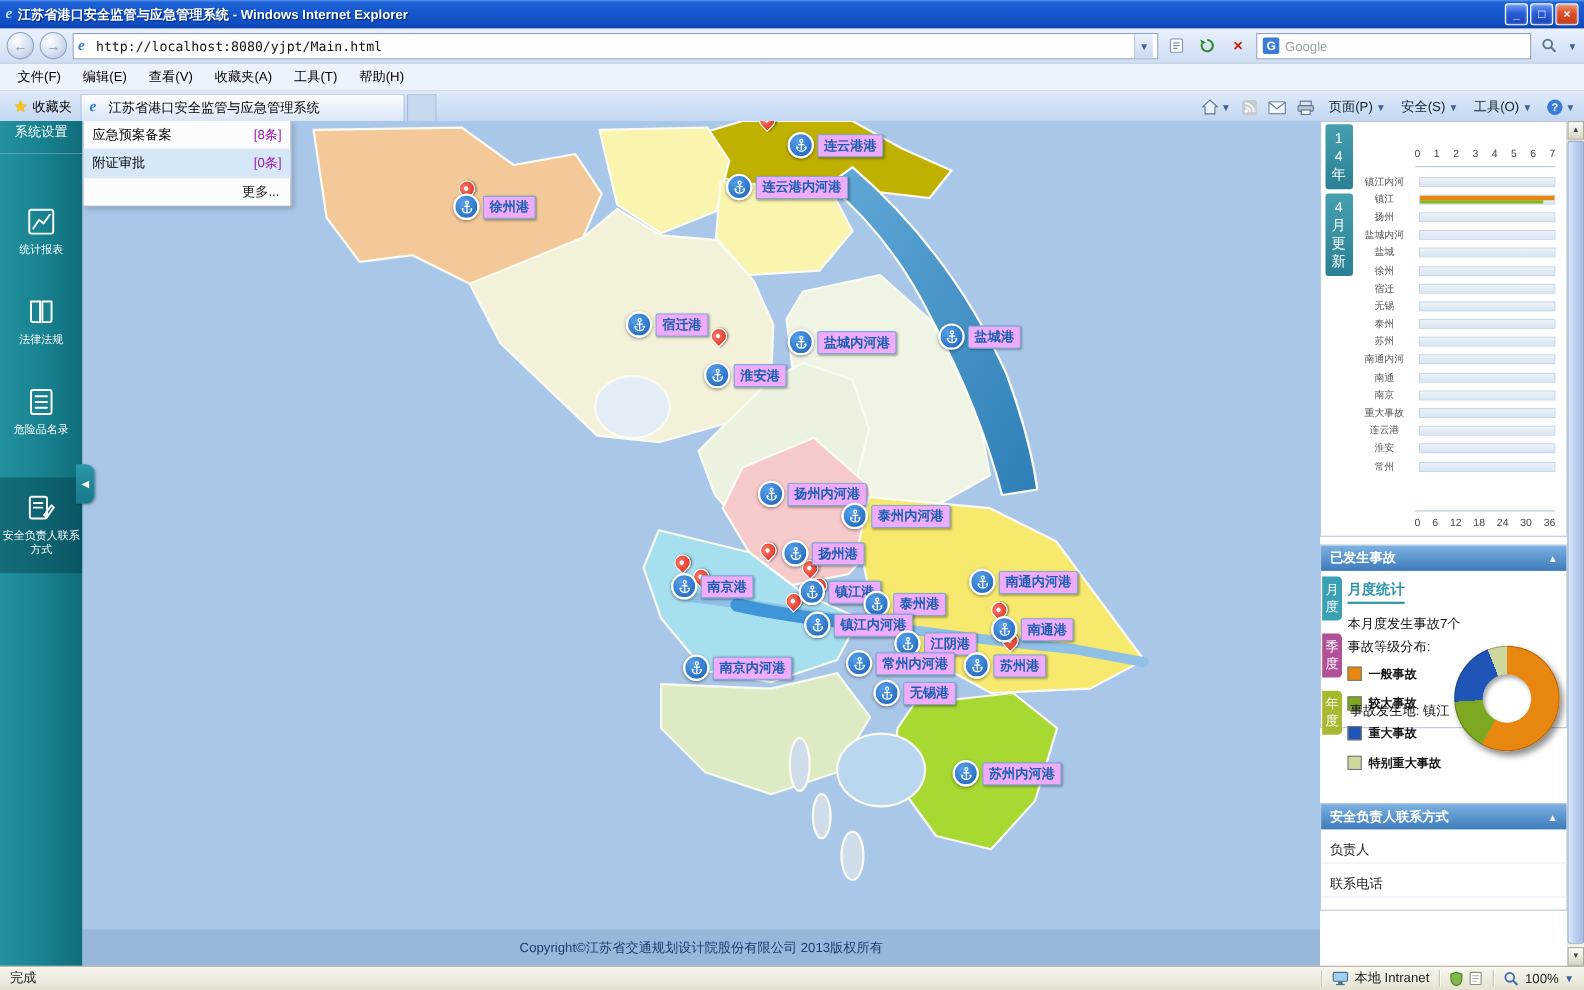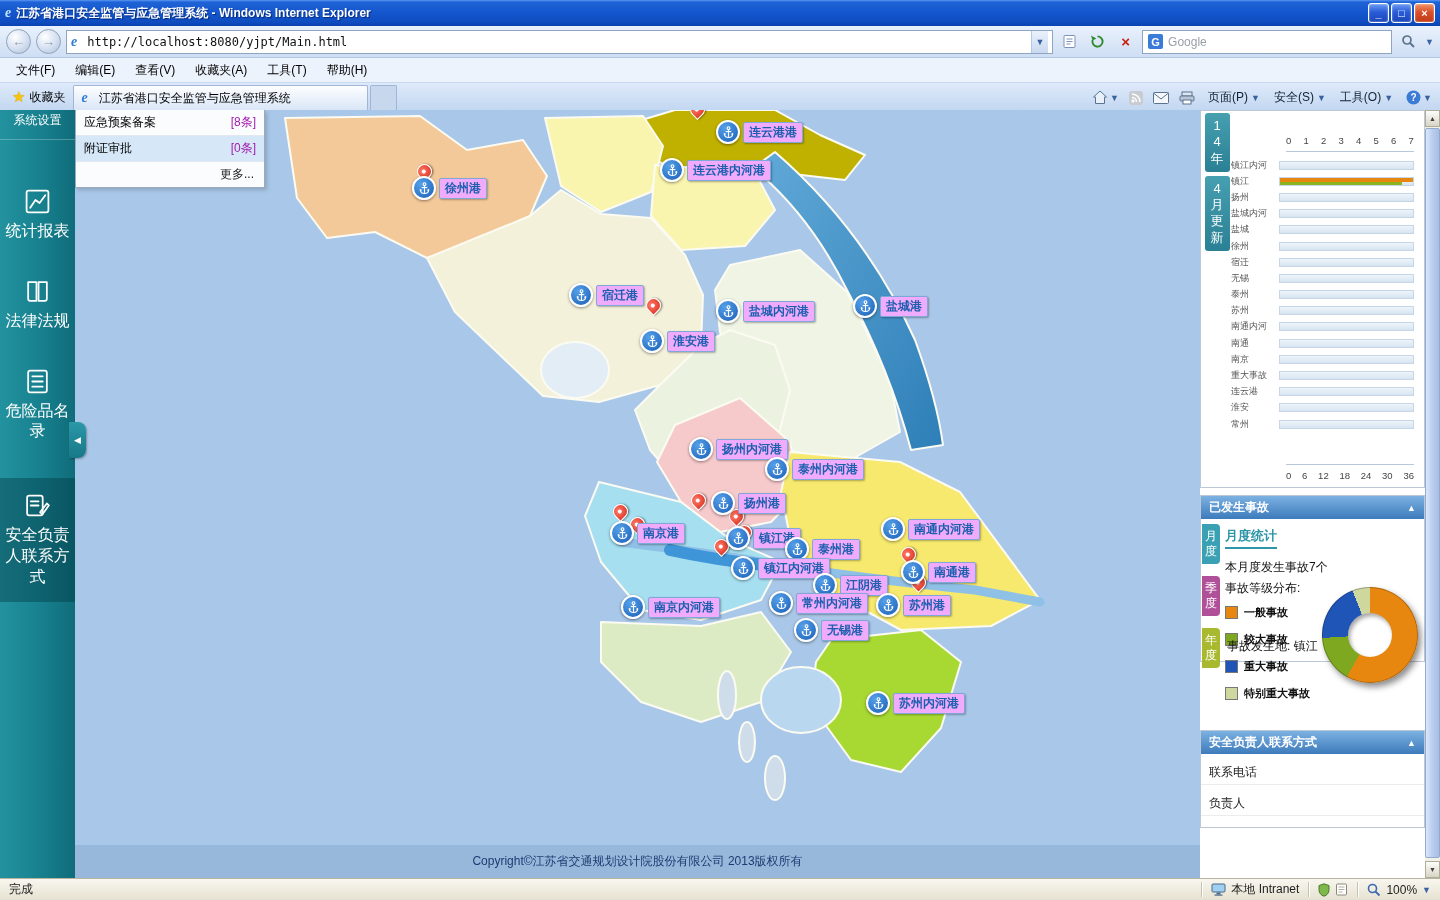--- a/index.html
+++ b/index.html
@@ -57,21 +57,21 @@
     background:linear-gradient(90deg,#23929F 0%,#17808E 55%,#106C7A 100%)}
   .sb-top{padding:2px 0 10px;text-align:center;font-size:12px;border-bottom:1px solid rgba(255,255,255,.25)}
   .sb-item{display:flex;flex-direction:column;align-items:center;gap:6px;padding:10px 2px;text-align:center;line-height:1.3;cursor:default}
   .sb-item:nth-child(1){margin-top:38px}
   .sb-item:nth-child(2){margin-top:16px}
   .sb-item:nth-child(3){margin-top:16px}
   .sb-item:nth-child(4){margin-top:26px;background:rgba(0,50,60,.38);padding:14px 2px}
   .sb-icon{width:27px;height:27px}
   .sb-icon svg{width:27px;height:27px}
   .sb-icon svg *{stroke:#fff;fill:none;stroke-width:1.7;stroke-linejoin:round;stroke-linecap:round}
-  .sb-label{font-size:16px}
+  .sb-label{font-size:10px}
   .collapse-handle{position:absolute;left:69px;top:312px;width:17px;height:36px;z-index:7;
     background:linear-gradient(#2A98A8,#187888);border-radius:0 8px 8px 0;color:#fff;font-size:9px;
     display:flex;align-items:center;justify-content:center;box-shadow:1px 1px 2px rgba(0,0,0,.3)}
 
   
   .maparea{position:absolute;left:75px;top:0;width:1125px;height:768px;overflow:hidden;background:#A9C7E8}
   .map-svg{position:absolute;left:0;top:0;width:1125px;height:768px}
   .map-footer{position:absolute;left:0;bottom:0;width:1125px;height:33px;background:rgba(70,105,155,.16);
     display:flex;align-items:center;justify-content:center;color:#1C3C72;z-index:2}
 
@@ -106,21 +106,21 @@
     padding:5px 0;text-align:center;font-size:13px;line-height:1.25}
   .strip-block span{display:block}
   .chart-area{position:absolute;left:30px;top:0;right:2px;bottom:0}
   .axisrow{position:absolute;left:55px;right:8px;display:flex;justify-content:space-between;font-size:9.5px;color:#444}
   #top-axis{top:24px}
   #bottom-axis{bottom:6px}
   .axis-line{position:absolute;left:55px;right:8px;height:1px;background:#B8C8D8}
   .axis-line.tl{top:40px}.axis-line.bl{bottom:22px}
   #chart-rows{position:absolute;left:0;right:8px;top:46px;bottom:28px}
   .crow{display:flex;align-items:center;height:16.2px}
-  .crow-name{width:48px;text-align:left;font-size:9px;color:#555;padding-right:4px;white-space:nowrap}
+  .crow-name{width:59px;text-align:center;font-size:9px;color:#555;padding-right:4px;white-space:nowrap}
   .crow-track{flex:1;height:9px;position:relative;background:linear-gradient(#EDF4FA,#D7E5F1);border:1px solid #C6D6E6}
   .bar{position:absolute;left:0}
   .bar-top{top:0;height:4px}
   .bar-bottom{bottom:0;height:3px}
 
   
   .acc-panel{top:385px;height:167px}
   #acc-tabs{position:absolute;left:1px;top:28px;width:20px}
   .acc-tab{width:18px;border-radius:0 4px 4px 0;color:#fff;padding:5px 0;text-align:center;margin-bottom:12px;font-size:12px;line-height:1.25}
   .acc-tab span{display:block}
@@ -802,22 +802,22 @@
           <div class="acc-loc">事故发生地: 镇江</div>
         </div>
       </div>
 
       <div class="panel contact-panel">
         <div class="panel-hd">
           <span>安全负责人联系方式</span>
           <span class="hd-collapse">▲</span>
         </div>
         <div id="contact-rows">
+            <div class="contact-row"><span>负责人</span></div>
             <div class="contact-row"><span>联系电话</span></div>
-            <div class="contact-row"><span>负责人</span></div>
           </div>
       </div>
     </div>
 
     <div class="vscroll">
       <div class="scroll-btn scroll-up">▲</div>
       <div class="scroll-thumb"></div>
       <div class="scroll-btn scroll-down">▼</div>
     </div>
   </div>

